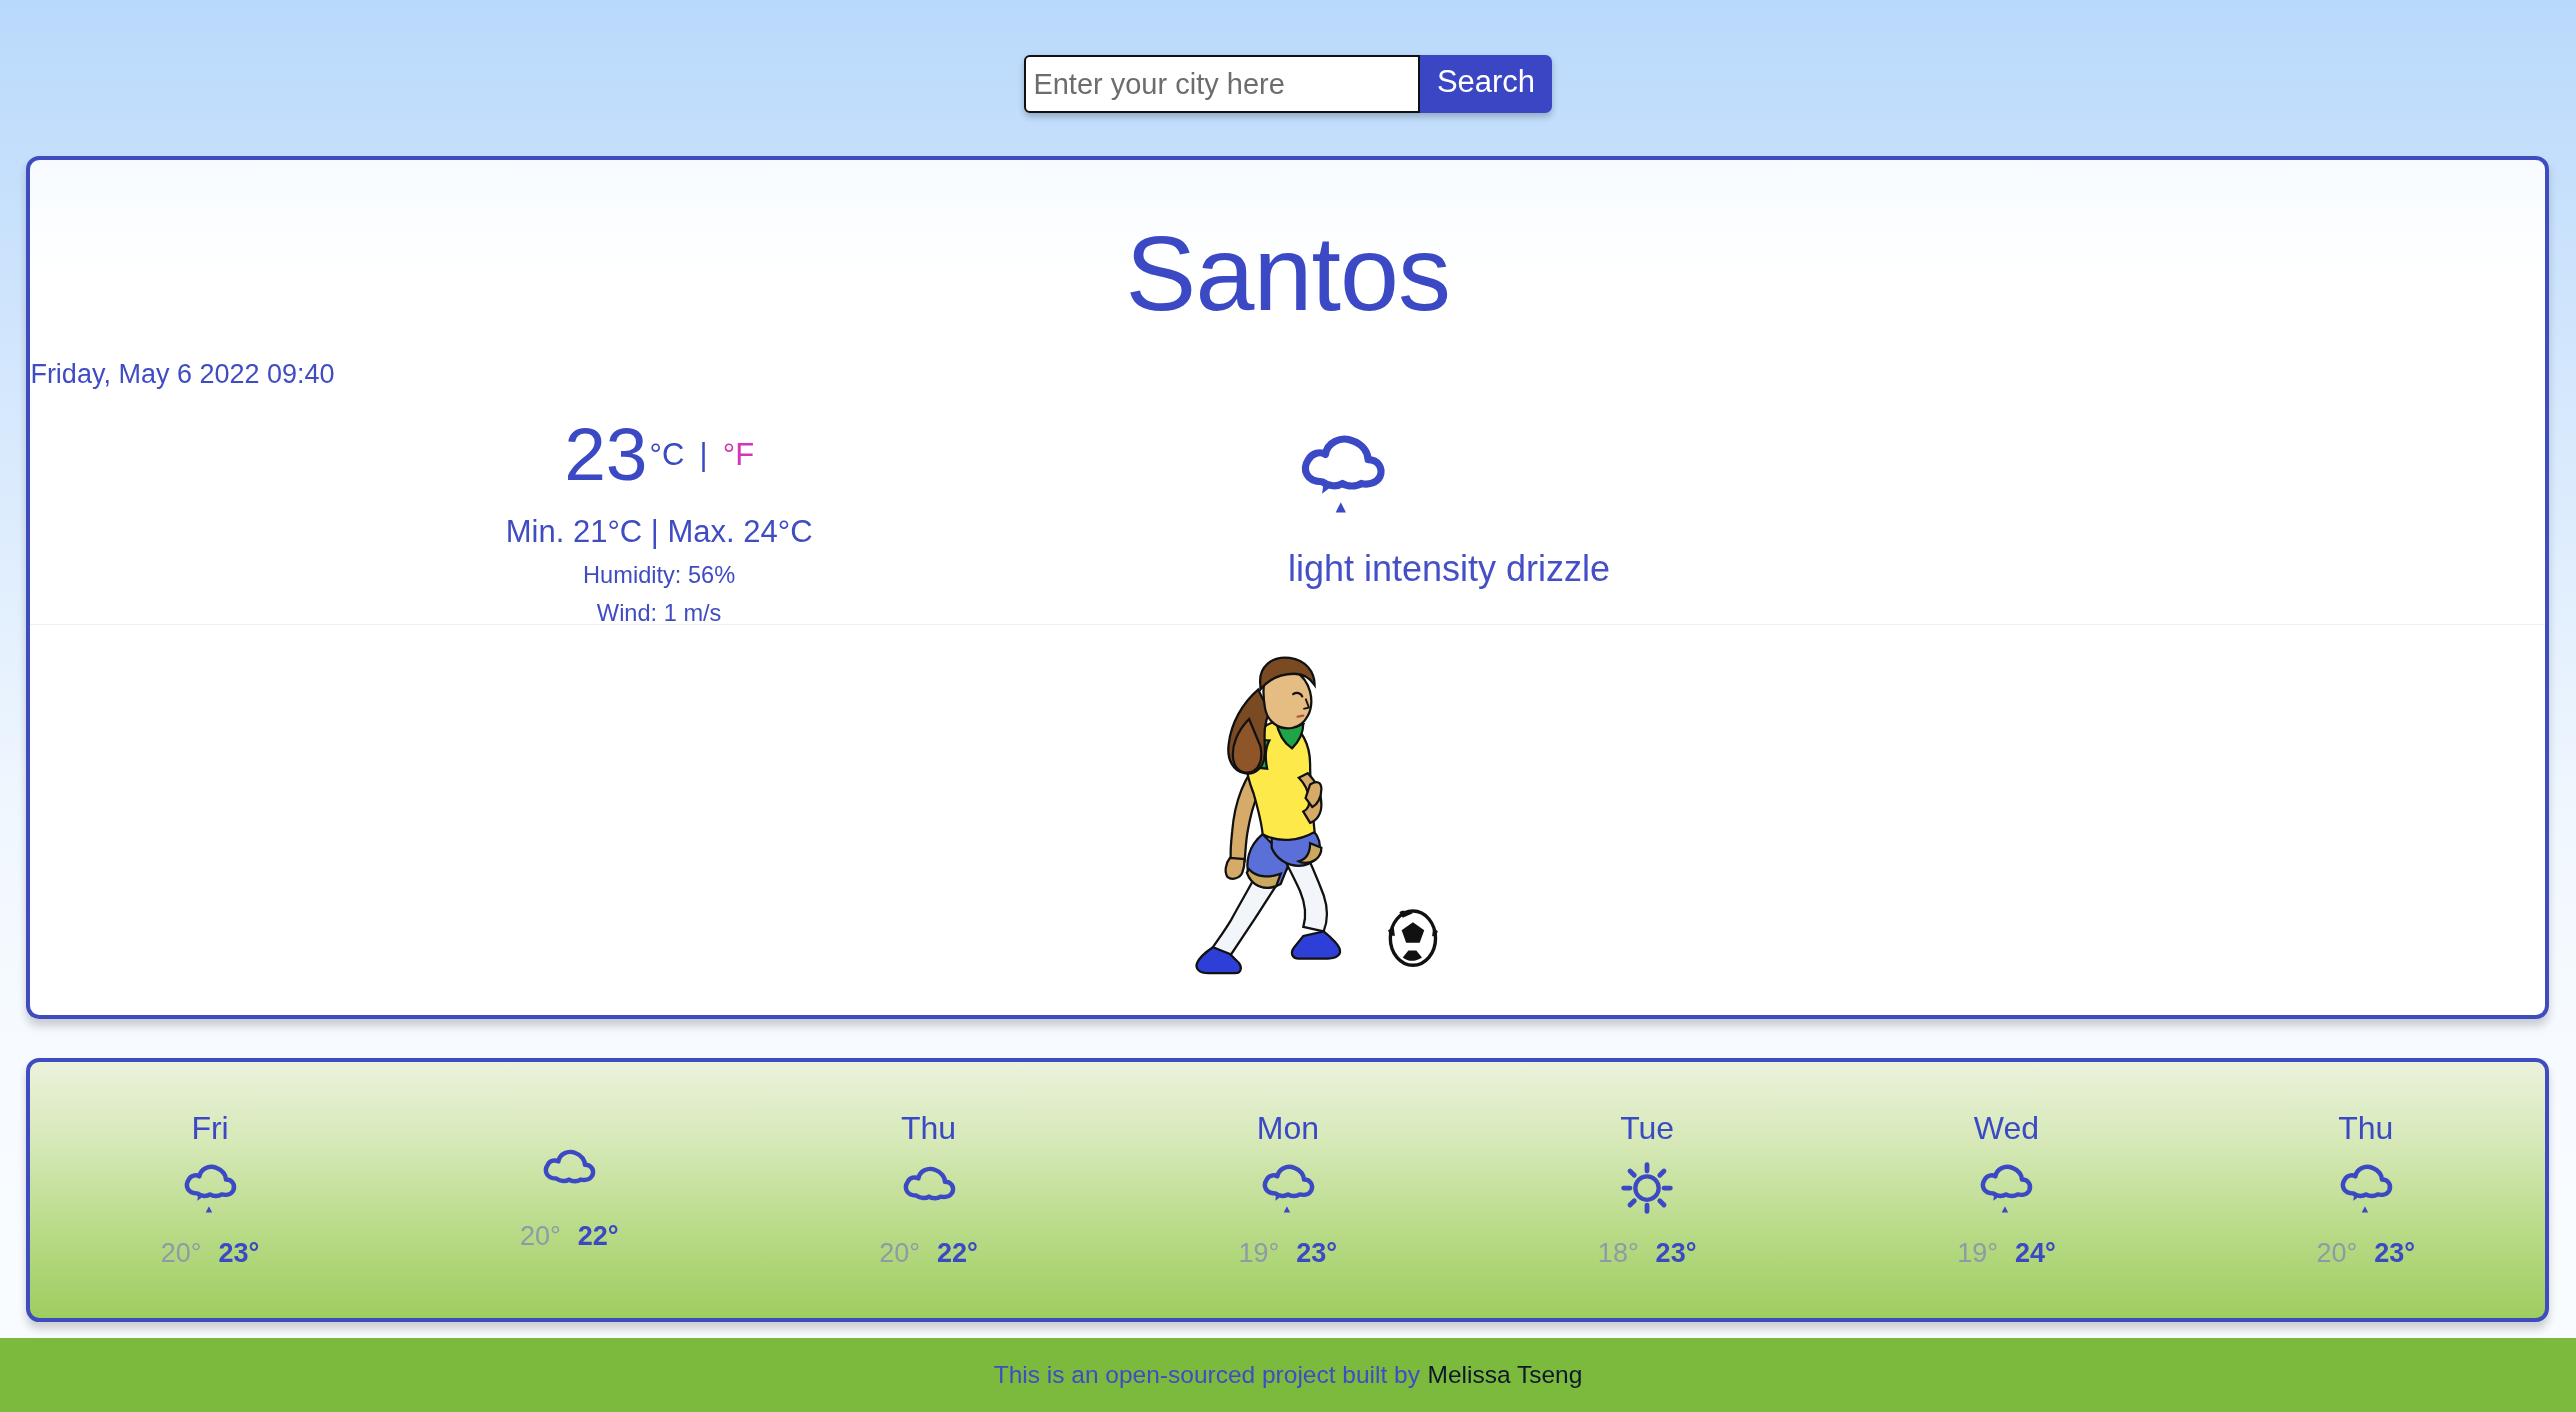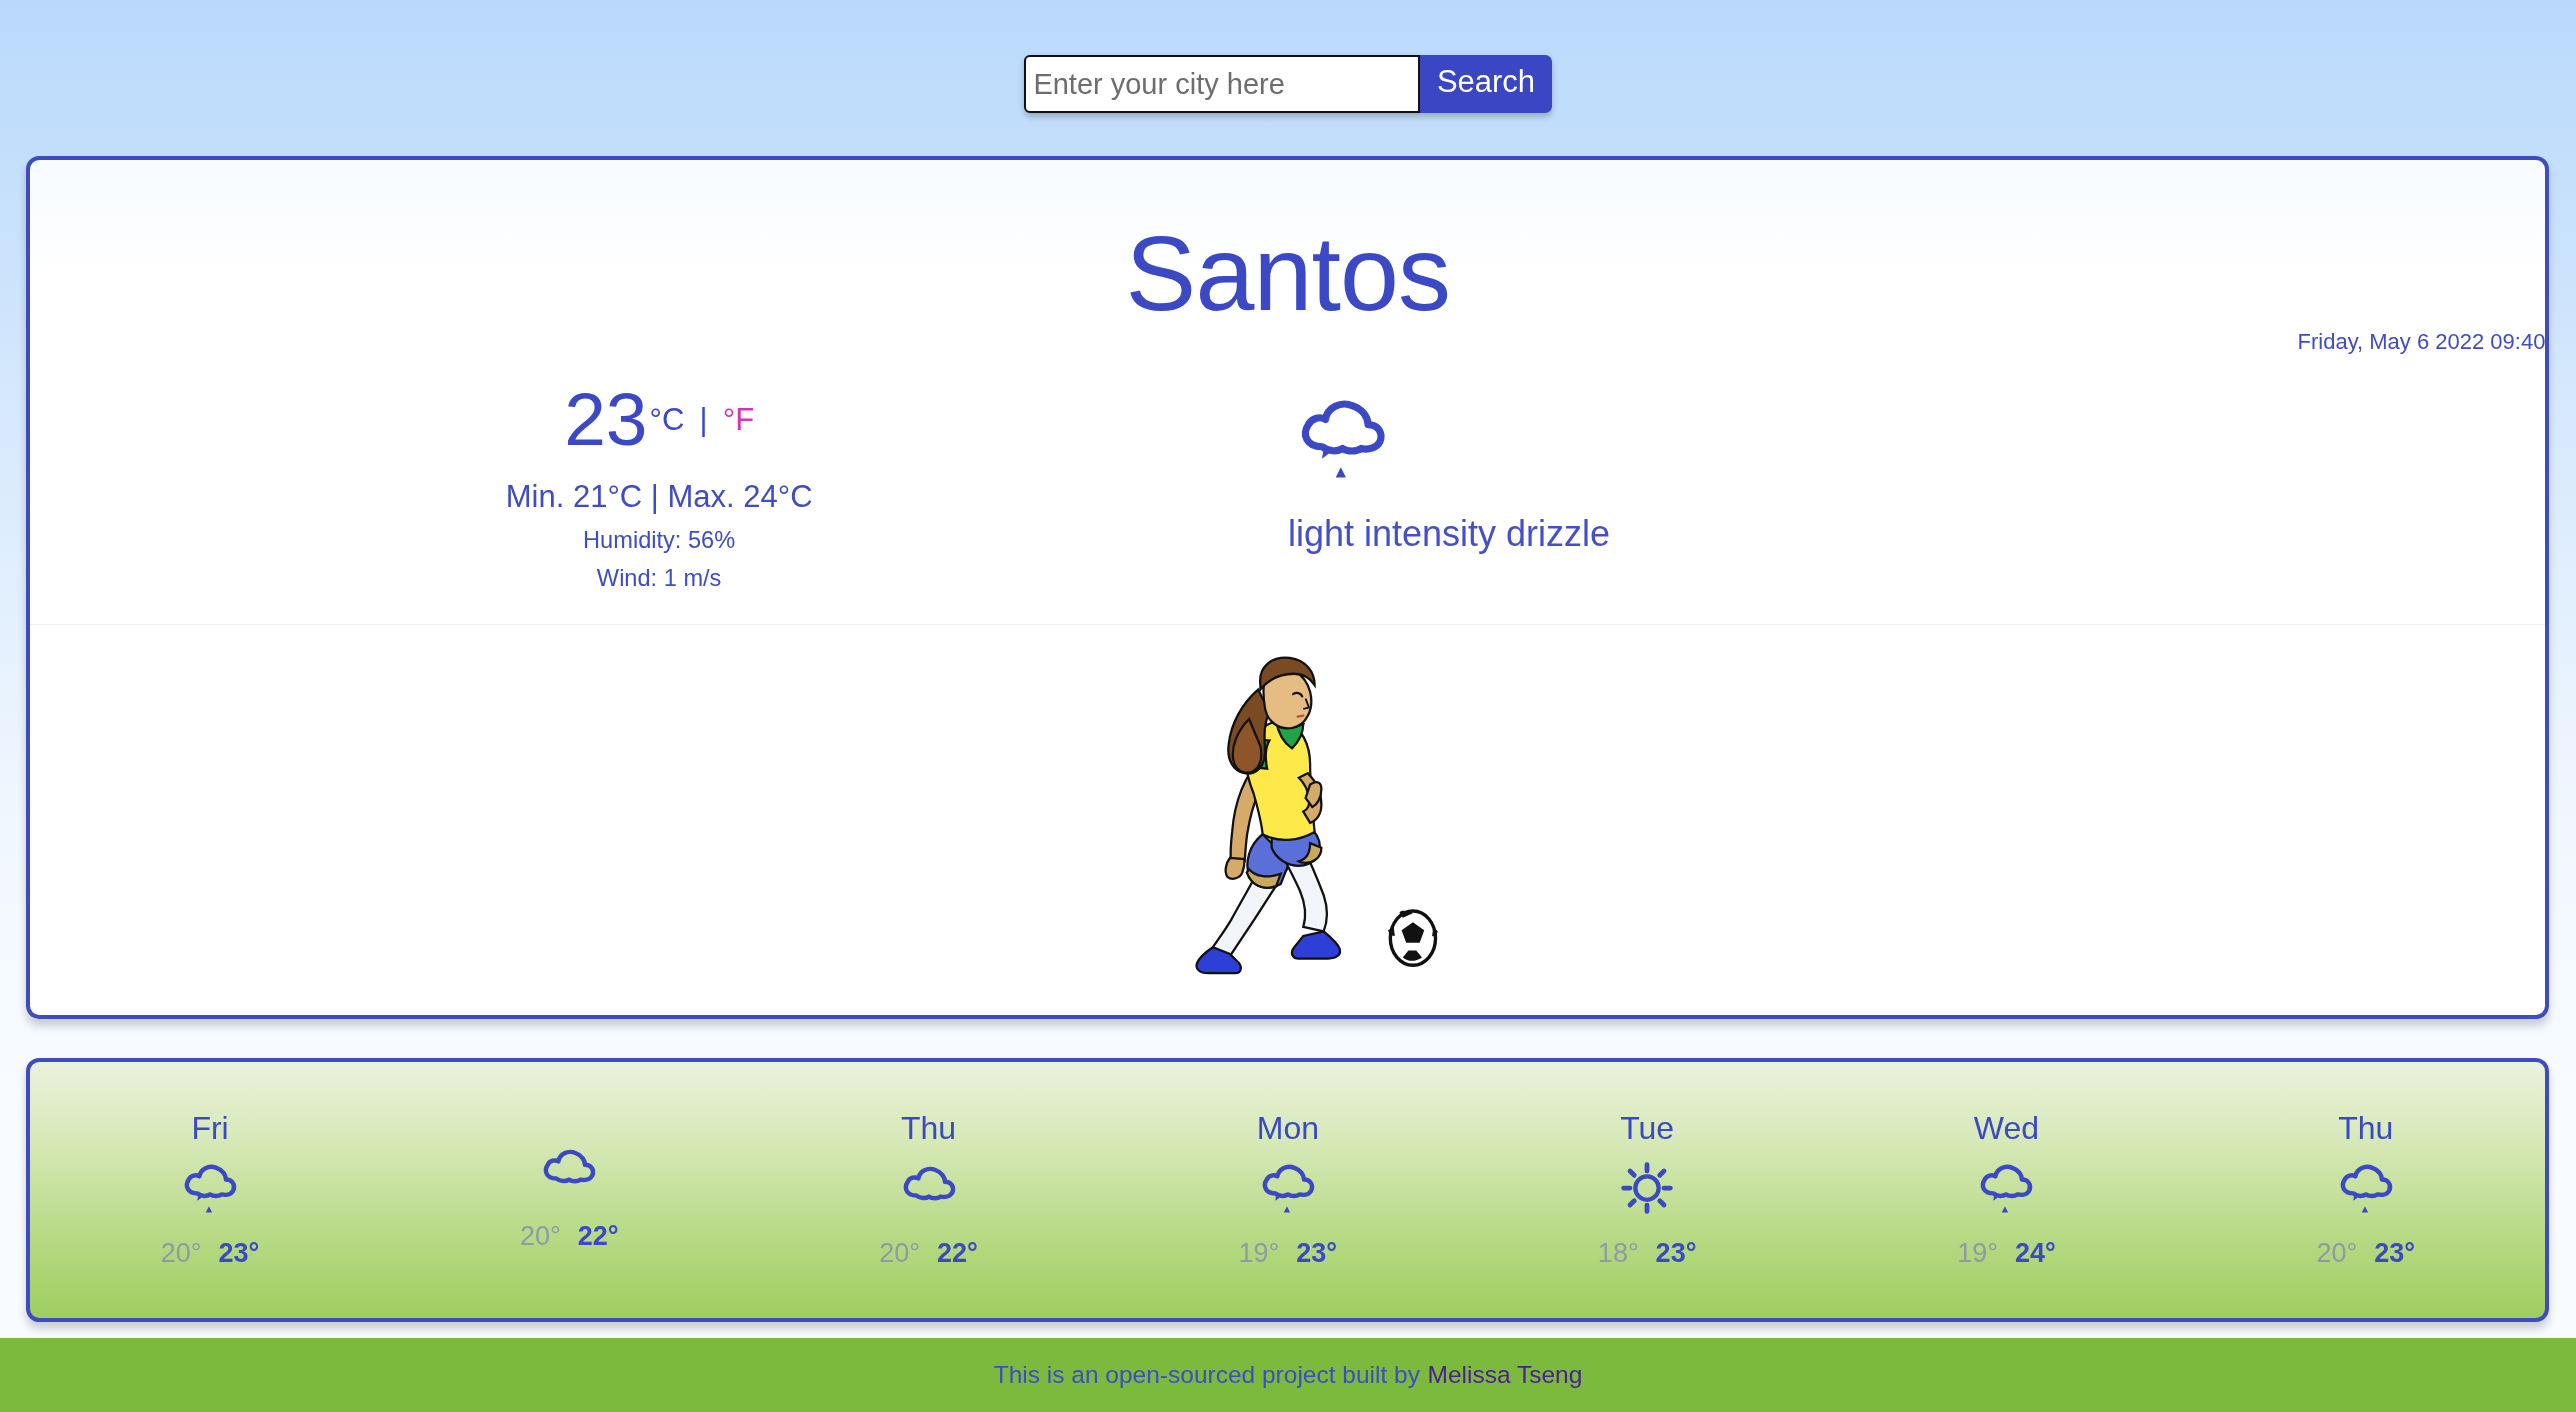--- a/index.html
+++ b/index.html
@@ -76,23 +76,24 @@
     text-align: center;
     font-size: 106px;
     line-height: 1.05;
     color: #3b49c4;
     font-weight: normal;
     padding-top: 58px;
     letter-spacing: -0.9px;
   }
 
   .date-line {
-    text-align: right;
-    font-size: 22px;
+    text-align: left;
+    font-size: 27px;
     color: #3f4cc2;
+    margin-top: 30px;
   }
 
   .weather-row {
     display: flex;
     margin-top: 26.4px;
     align-items: flex-start;
   }
   .weather-left {
     width: 50%;
     text-align: center;
@@ -196,21 +197,21 @@
     left: 0; right: 0;
     bottom: 0;
     height: 74px;
     background: #7cba3d;
     display: flex;
     align-items: center;
     justify-content: center;
     font-size: 24.5px;
     color: #3f4cc2;
   }
-  .footer a { color: #4c1d95; text-decoration: none; margin-left: 7.5px; }
+  .footer a { color: #0f172a; text-decoration: none; margin-left: 7.5px; }
 </style>
 </head>
 <body>
 
 <div class="search-row">
   <div class="search-form">
     <input class="search-input" type="text" placeholder="Enter your city here" style="">
     <button class="search-button">Search</button>
   </div>
 </div>

